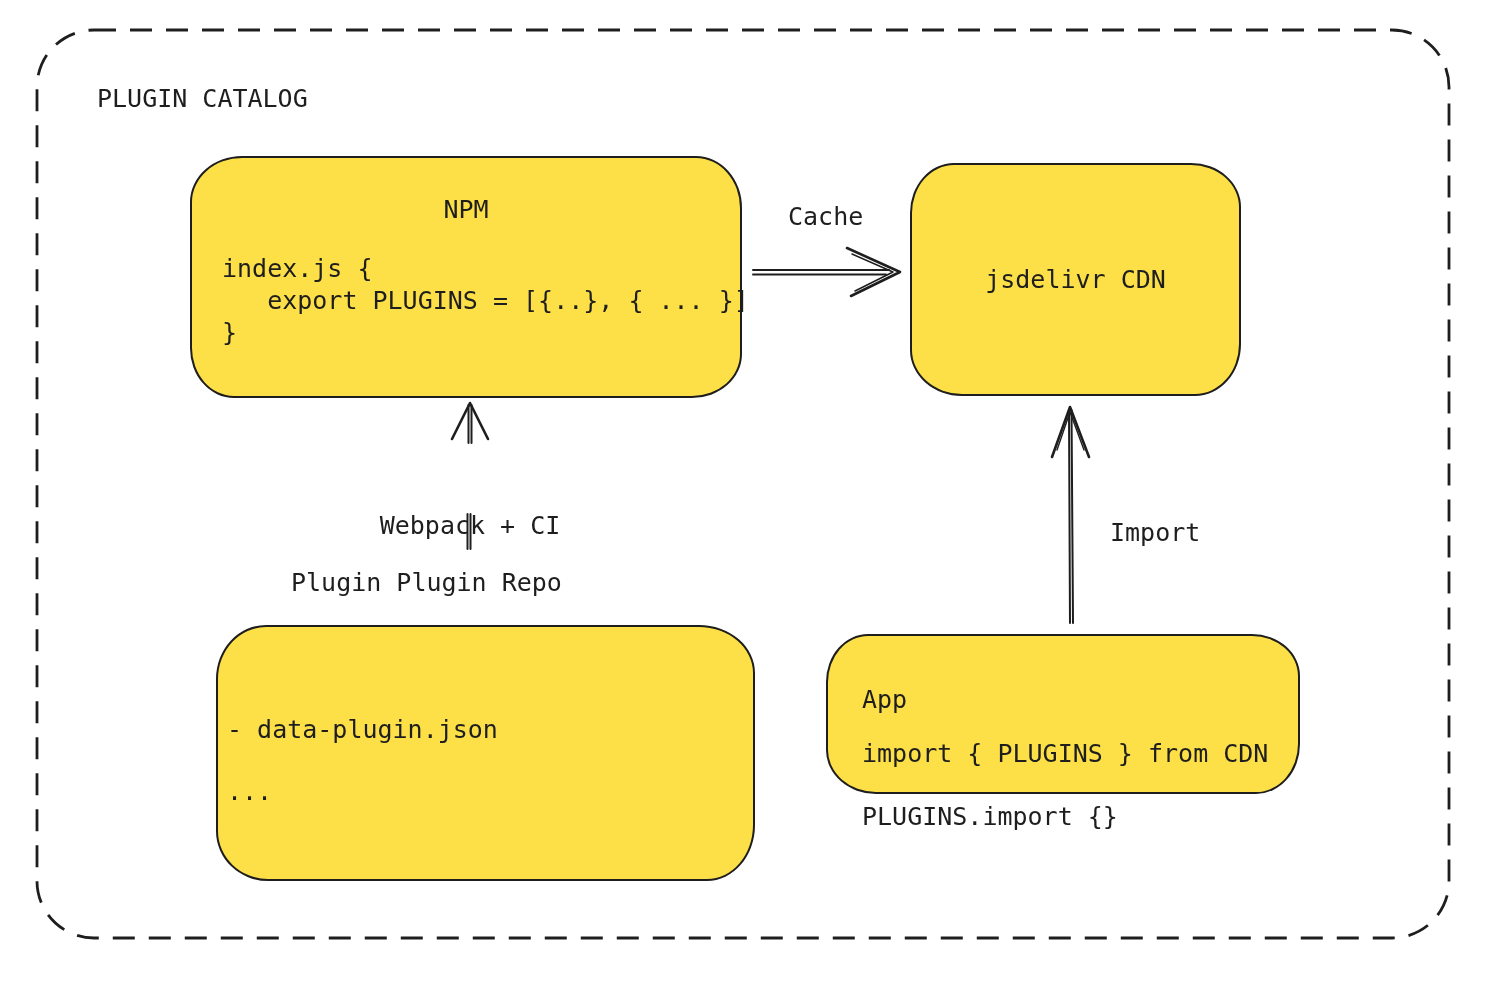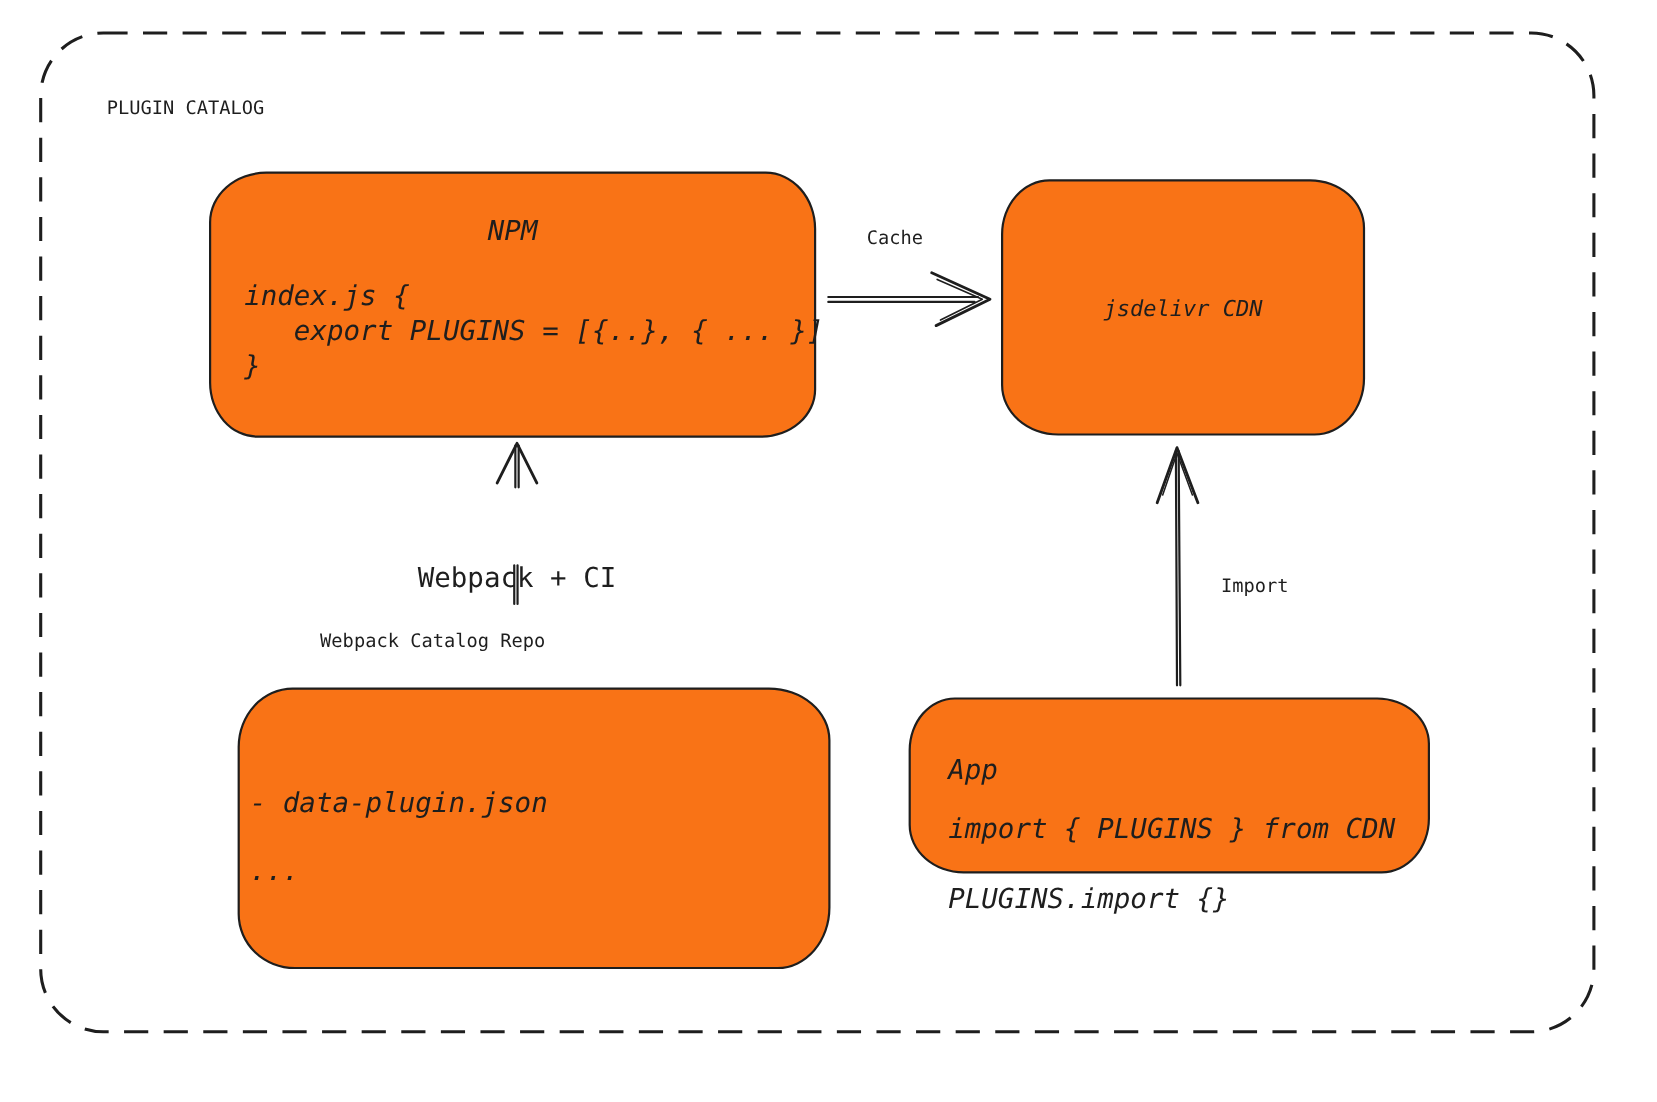--- a/index.html
+++ b/index.html
@@ -16,29 +16,28 @@
     color: #1e1e1e;
   }
   .layer {
     position: absolute;
     left: 0;
     top: 0;
   }
   .txt {
     position: absolute;
     white-space: pre;
-    font-size: 17px;
+    font-size: 25px;
     line-height: 32px;
   }
   .node {
     position: absolute;
-    background: #f97316;
+    background: #fde047;
     border: 2.5px solid #1e1e1e;
     box-sizing: border-box;
-    font-style: italic;
   }
   .node .inner-line {
     position: absolute;
     white-space: pre;
     font-size: 25px;
     line-height: 32px;
   }
   #npm-box {
     left: 190px; top: 156px; width: 552px; height: 242px;
     border-radius: 52px 46px 50px 44px / 46px 52px 44px 50px;
@@ -99,30 +98,30 @@
 <div class="txt" style="left:97px; top:83px;">PLUGIN CATALOG</div>
 
 <div class="node" id="npm-box">
   <div class="inner-line" id="npm-title">NPM</div>
   <div class="inner-line" style="left:30px; top:95px;">index.js {</div>
   <div class="inner-line" style="left:30px; top:127px;">   export PLUGINS = [{..}, { ... }]</div>
   <div class="inner-line" style="left:30px; top:159px;">}</div>
 </div>
 
 <div class="node" id="cdn-box">
-  <span style="font-size:20px;">jsdelivr CDN</span>
+  <span style="font-size:25px;">jsdelivr CDN</span>
 </div>
 
 <div class="txt" style="left:788px; top:201px;">Cache</div>
 
 <div class="center-2line" style="left:330px; top:448px; width:280px;">
   <div>Webpack + CI</div>
 </div>
 
-<div class="txt" style="left:291px; top:567px;">Webpack Catalog Repo</div>
+<div class="txt" style="left:291px; top:567px;">Plugin Plugin Repo</div>
 
 <div class="node" id="repo-box">
   <div class="inner-line" style="left:9px; top:86px; line-height:34px;">- data-plugin.json</div>
   <div class="inner-line" style="left:9px; top:148px; line-height:34px;">...</div>
 </div>
 
 <div class="txt" style="left:1110px; top:517px;">Import</div>
 
 <div class="node" id="app-box">
   <div class="inner-line" style="left:34px; top:48px;">App</div>

